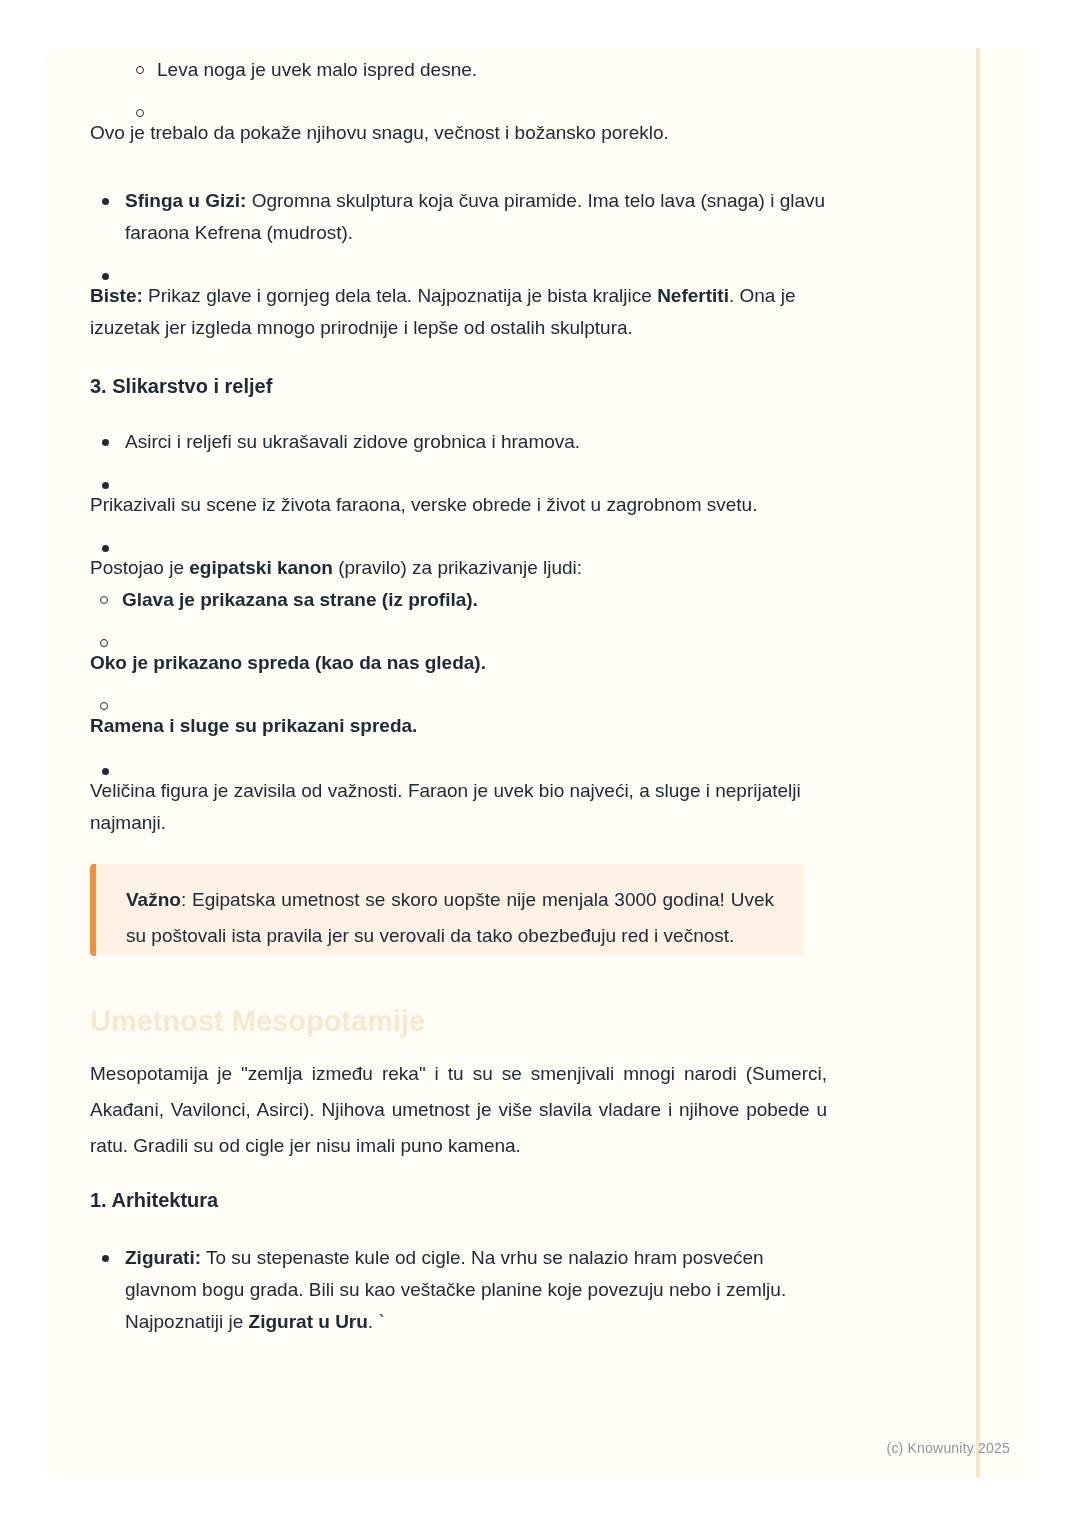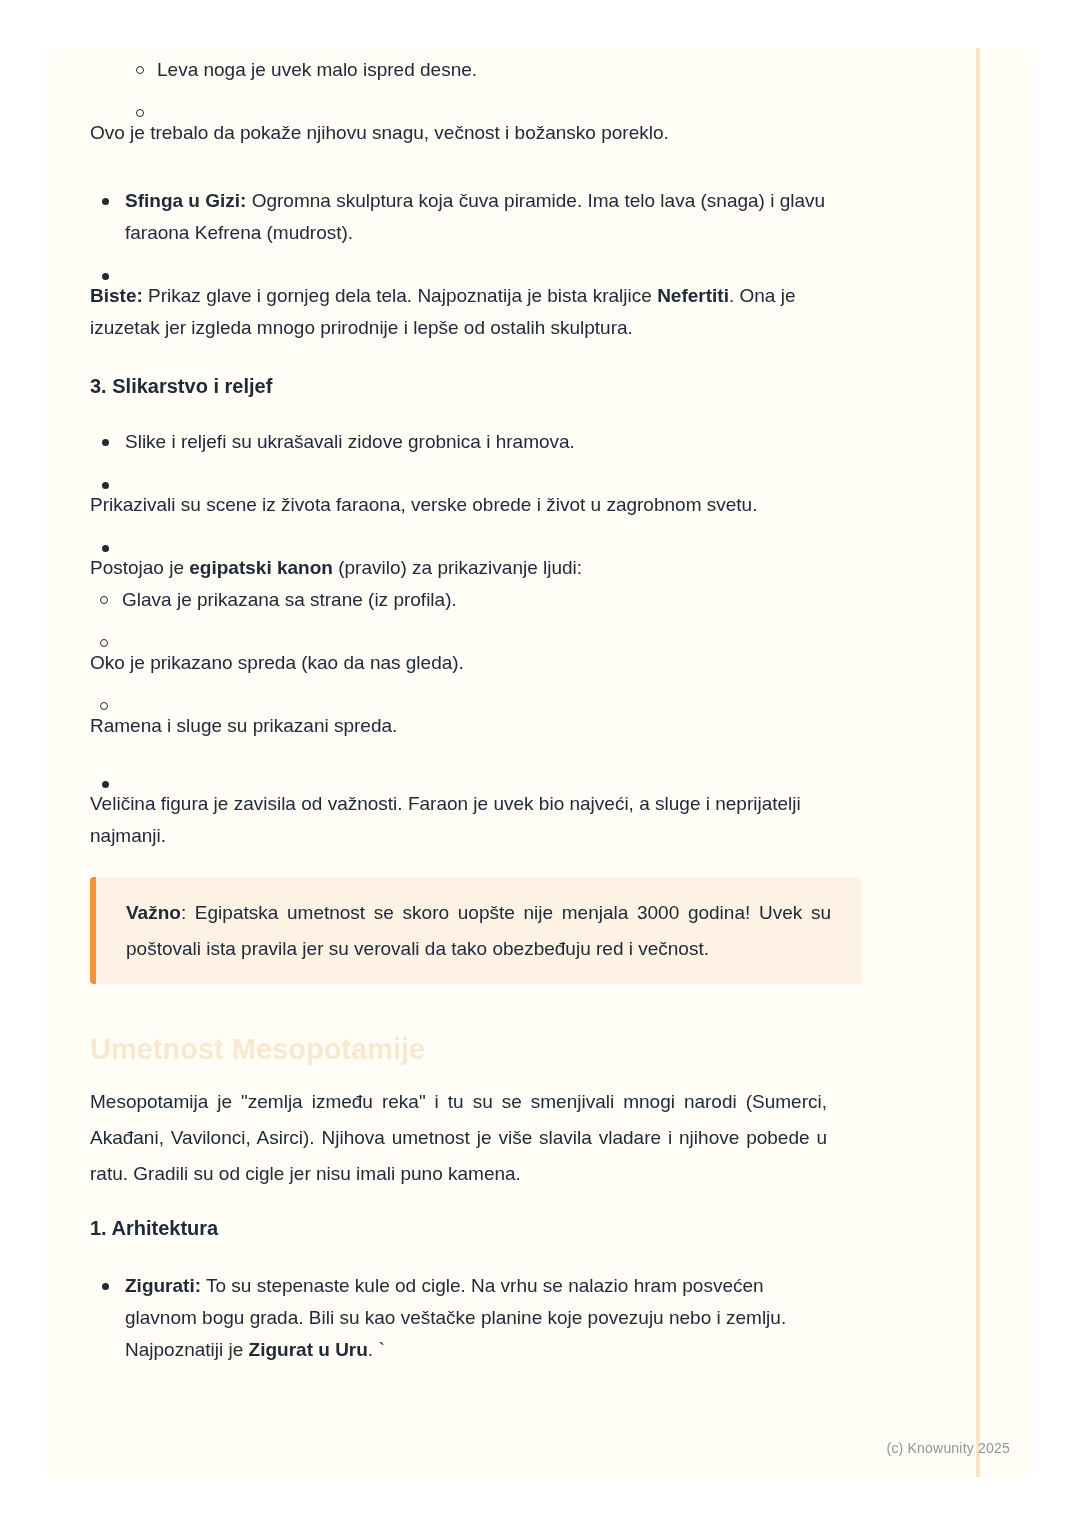--- a/index.html
+++ b/index.html
@@ -31,30 +31,30 @@
   .list.main{margin-top:36px;}
   .dot{
     flex:none;width:7px;height:7px;border-radius:50%;
     background:currentColor;margin:13px 16px 0 12px;
   }
   .ring{
     flex:none;width:8px;height:8px;box-sizing:border-box;
     border:1.5px solid currentColor;border-radius:50%;
     margin:12px 13px 0 46px;
   }
-  .sub{margin-bottom:15px;}
+  .sub{margin-bottom:2px;font-weight:bold;}
   .sub .li + .li{margin-top:11px;justify-content:center;}
   .sub .ring{margin-left:10px;margin-right:14px;}
   .li-text{flex:1;min-width:0;}
   .h-sub{font-size:20px;line-height:28px;font-weight:700;margin:28px 0 26px;}
   .h-sub.arh{margin:22px 0 28px;}
   .callout{
-    margin-top:25px;box-sizing:border-box;width:771px;
+    margin-top:25px;box-sizing:border-box;width:714px;
     background:var(--callout-bg);border-left:6px solid var(--callout-border);
-    border-radius:4px;padding:18px 30px 17px 30px;
+    border-radius:4px;padding:18px 30px 2px 30px;
     line-height:36px;text-align:justify;
   }
   .h-big{
     font-size:29px;line-height:34px;font-weight:700;
     color:var(--heading-tint);margin:48px 0 0;
   }
   .para{margin:18px 0 0;line-height:36px;text-align:justify;}
   .footer{
     position:absolute;top:1439px;right:70px;
     font-size:14px;line-height:18px;letter-spacing:0.2px;
@@ -91,21 +91,21 @@
           <span class="dot"></span>
           <div class="li-text"><strong>Biste:</strong><span> Prikaz glave i gornjeg dela tela. Najpoznatija je bista kraljice </span><strong>Nefertiti</strong><span>. Ona je izuzetak jer izgleda mnogo prirodnije i lepše od ostalih skulptura.</span></div>
         </div>
       </div>
 
       <div class="h-sub">3. Slikarstvo i reljef</div>
 
       <div class="list">
         <div class="li">
           <span class="dot"></span>
-          <div class="li-text"><span>Slike i reljefi su ukrašavali zidove grobnica i hramova.</span></div>
+          <div class="li-text"><span>Asirci i reljefi su ukrašavali zidove grobnica i hramova.</span></div>
         </div>
         <div class="li">
           <span class="dot"></span>
           <div class="li-text"><span>Prikazivali su scene iz života faraona, verske obrede i život u zagrobnom svetu.</span></div>
         </div>
         <div class="li">
           <span class="dot"></span>
           <div class="li-text">
             <span>Postojao je </span><strong>egipatski kanon</strong><span> (pravilo) za prikazivanje ljudi:</span>
             <div class="list sub">

